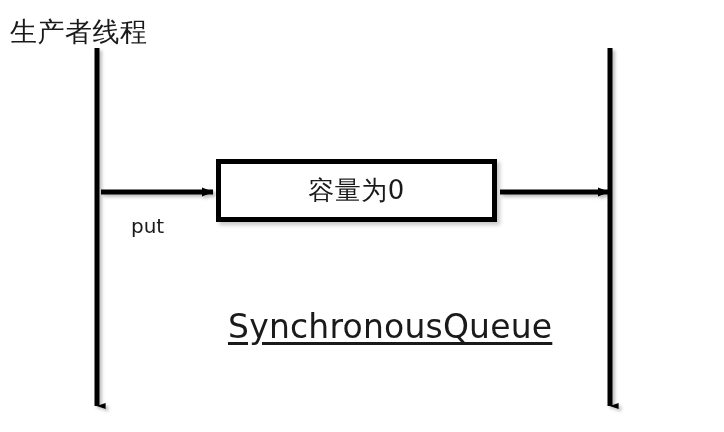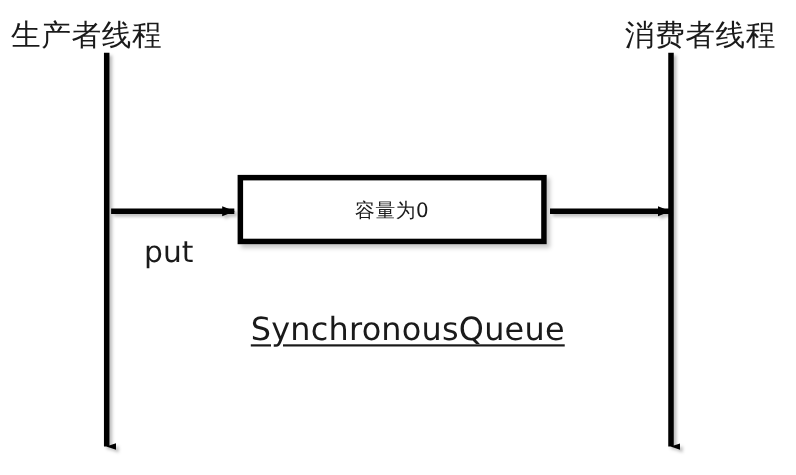--- a/index.html
+++ b/index.html
@@ -61,42 +61,42 @@
   }
   #queue-box-label {
     position: absolute;
     left: 0;
     top: 0;
     width: 100%;
     height: 100%;
     display: flex;
     align-items: center;
     justify-content: center;
-    font-size: 18px;
+    font-size: 26px;
     color: #1a1a1a;
     letter-spacing: 0.5px;
   }
 
   
   #put-label {
     left: 131px;
     top: 214px;
-    font-size: 27px;
+    font-size: 20px;
   }
   #take-label {
     left: 537px;
     top: 214px;
     font-size: 27px;
   }
 
   
   #class-caption {
     left: 228px;
-    top: 282px;
-    font-size: 29px;
+    top: 307px;
+    font-size: 33px;
     text-decoration: underline;
     text-underline-offset: 4px;
     letter-spacing: 0.2px;
   }
 
   
   #watermark {
     left: 534px;
     top: 404px;
     font-size: 16px;
@@ -129,21 +129,20 @@
       <line x1="610" y1="48" x2="610" y2="406" stroke="#000000" stroke-width="5" marker-end="url(#arrow-down-head)"></line>
 
       <line x1="101" y1="192" x2="213" y2="192" stroke="#000000" stroke-width="5" marker-end="url(#arrow-right-head)"></line>
 
       <line x1="500" y1="192" x2="609" y2="192" stroke="#000000" stroke-width="5" marker-end="url(#arrow-right-head)"></line>
     </g>
   </svg>
 
   <div class="lbl" id="producer-label">生产者线程</div>
 
-  <div class="lbl" id="consumer-label">消费者线程</div>
 
   <div id="queue-box">
     <div id="queue-box-label">容量为0</div>
   </div>
 
   <div class="lbl" id="put-label">put</div>
 
 
   <div class="lbl" id="class-caption">SynchronousQueue</div>
 

